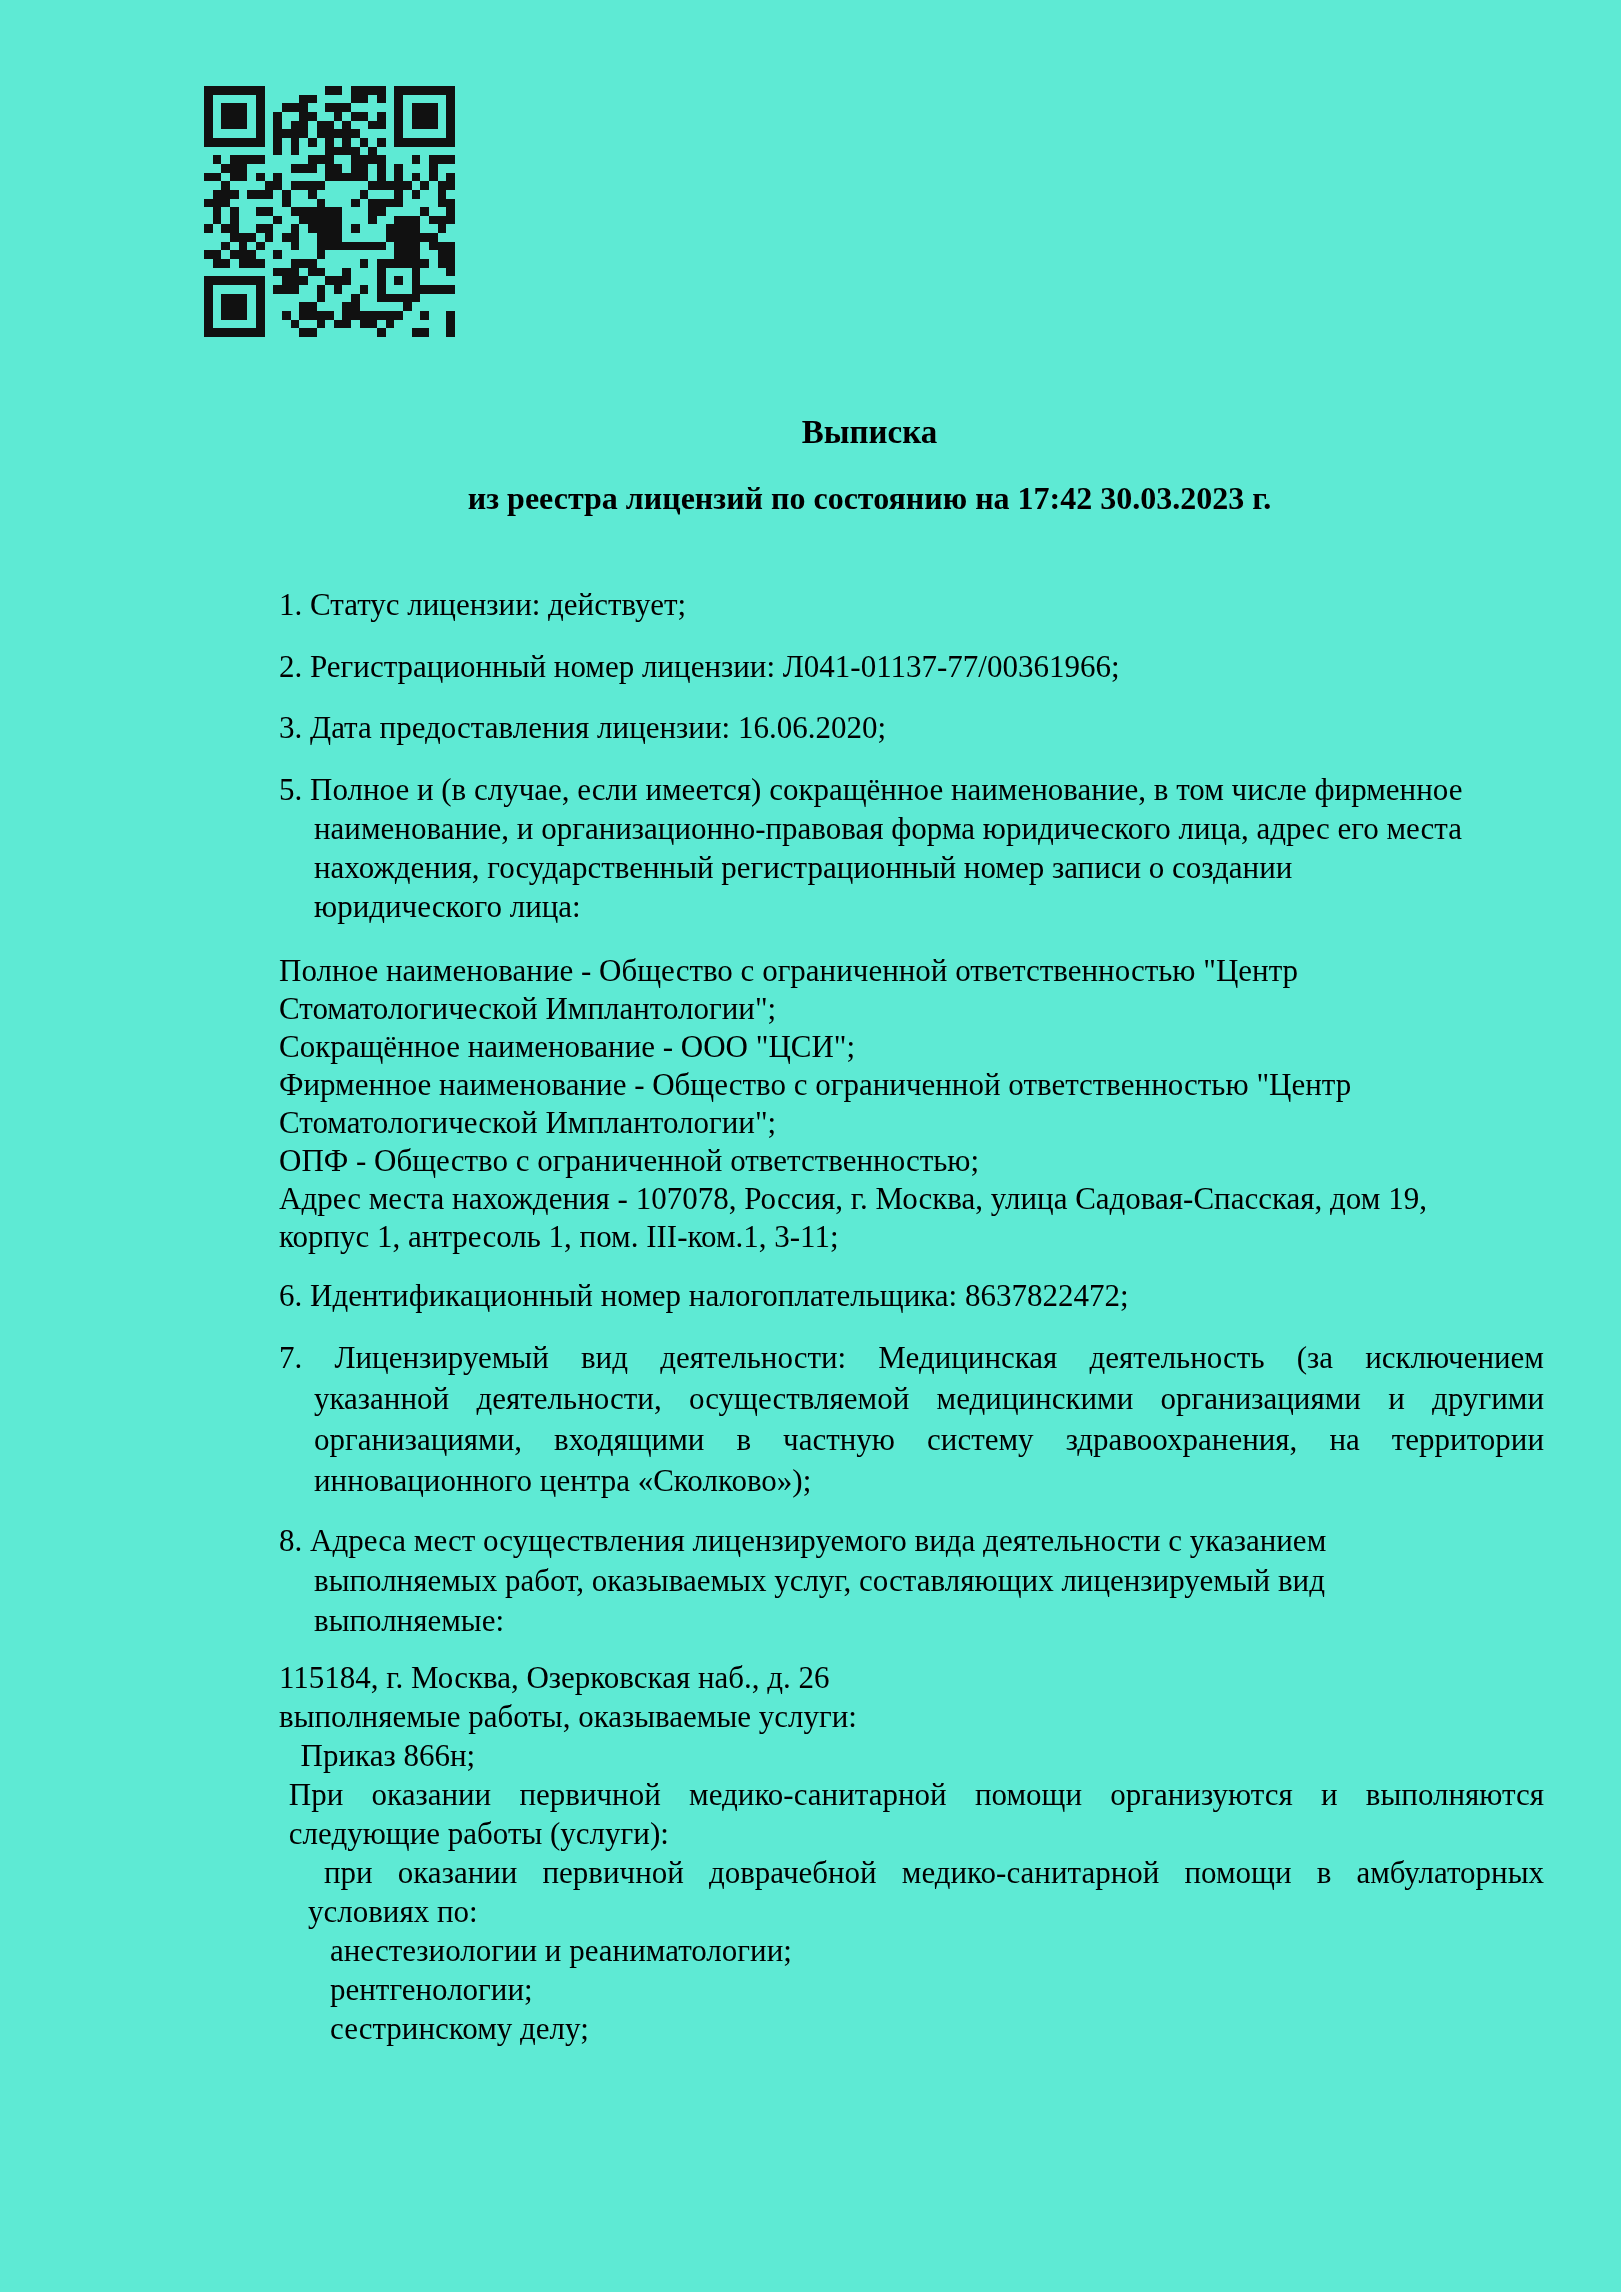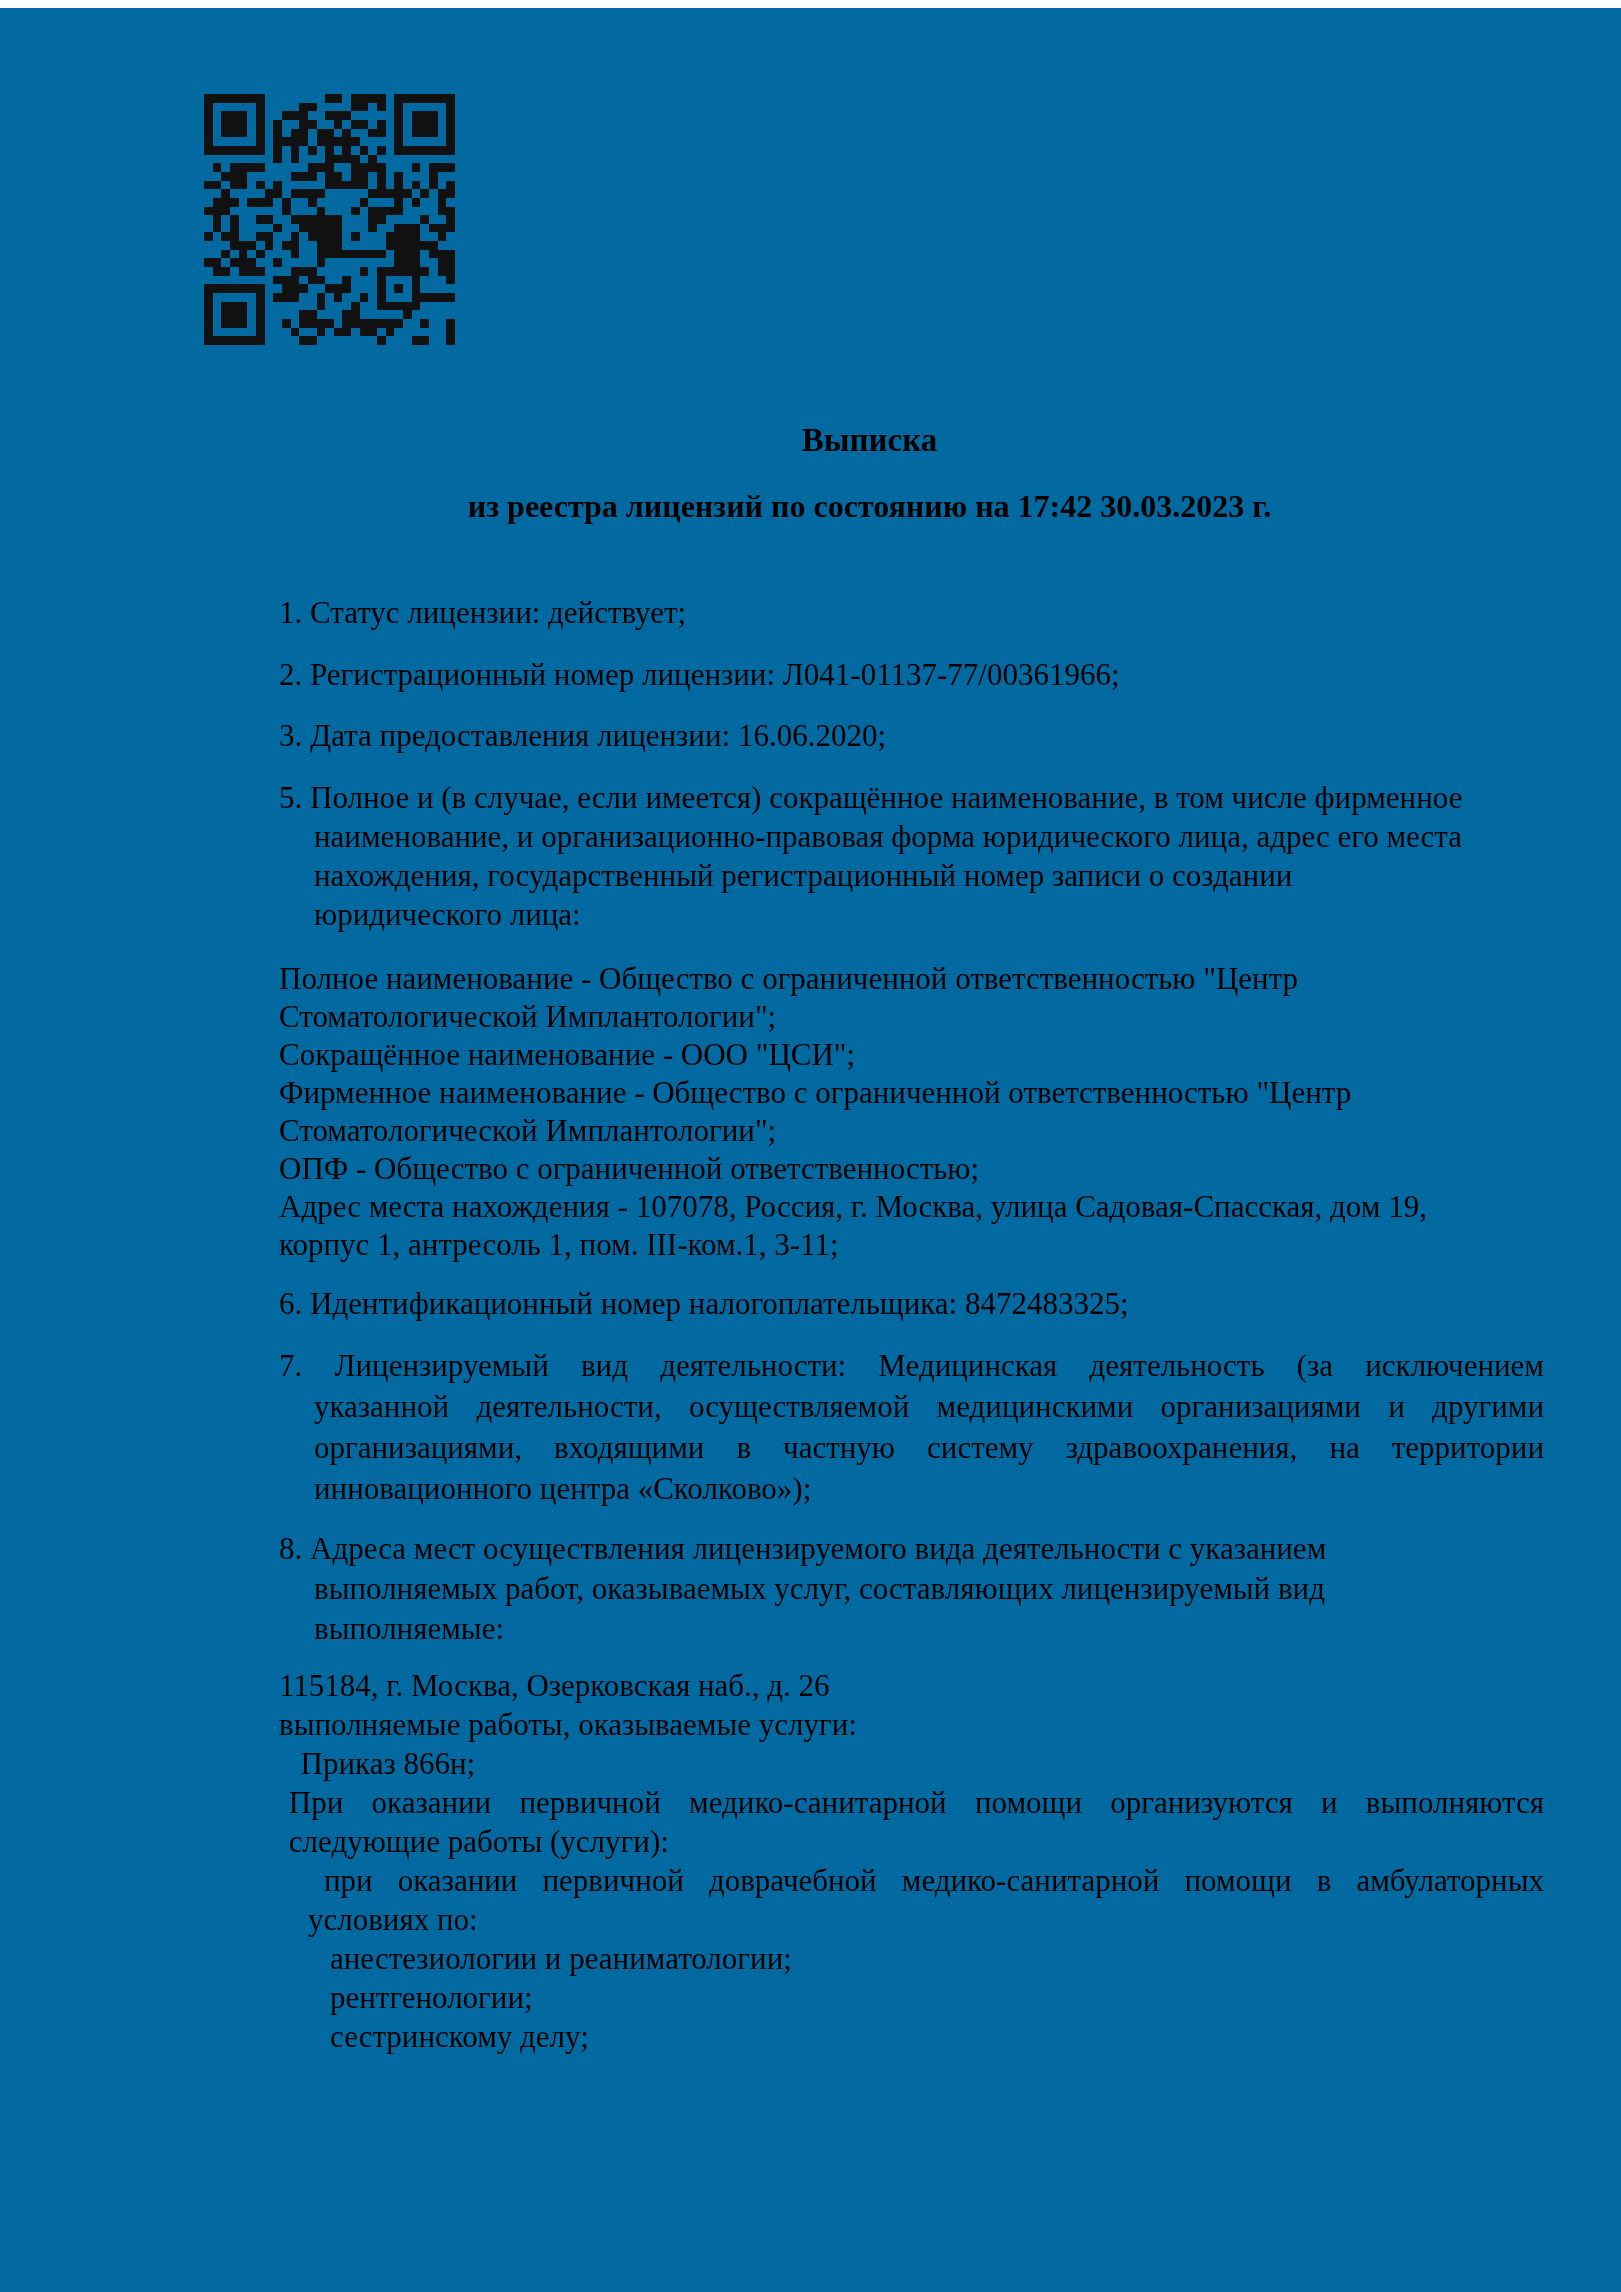--- a/index.html
+++ b/index.html
@@ -3,21 +3,21 @@
 <meta charset="utf-8">
 <style>
   html,body{margin:0;padding:0;}
   body{
     width:1621px;height:2293px;
     background:#ffffff;
     font-family:"Liberation Serif","DejaVu Serif",serif;
     color:#000;
     position:relative;
   }
-  .page{position:absolute;inset:0;background:#0369a1;overflow:hidden;margin-top:8px;}
+  .page{position:absolute;inset:0;background:#5eead4;overflow:hidden;}
 
   .qr{position:absolute;left:204px;top:86px;width:251px;height:251px;}
   .qr svg{display:block;width:100%;height:100%;}
 
   .title{
     position:absolute;left:279px;right:161px;top:413px;
     text-align:center;font-size:33px;line-height:39px;font-weight:700;
   }
   .subtitle{
     position:absolute;left:279px;right:161px;top:479px;
@@ -501,21 +501,21 @@
       <p class="line">Полное наименование - Общество с ограниченной ответственностью "Центр</p>
       <p class="line">Стоматологической Имплантологии";</p>
       <p class="line">Сокращённое наименование - ООО "ЦСИ";</p>
       <p class="line">Фирменное наименование - Общество с ограниченной ответственностью "Центр</p>
       <p class="line">Стоматологической Имплантологии";</p>
       <p class="line">ОПФ - Общество с ограниченной ответственностью;</p>
       <p class="line">Адрес места нахождения - 107078, Россия, г. Москва, улица Садовая-Спасская, дом 19,</p>
       <p class="line">корпус 1, антресоль 1, пом. III-ком.1, 3-11;</p>
     </div>
 
-    <p class="line" id="it6"><span class="num">6.</span> <span>Идентификационный номер налогоплательщика: 8472483325;</span></p>
+    <p class="line" id="it6"><span class="num">6.</span> <span>Идентификационный номер налогоплательщика: 8637822472;</span></p>
 
     <div id="it7">
       <p class="line stretch"><span class="num">7.</span> <span>Лицензируемый вид деятельности: Медицинская деятельность (за исключением</span></p>
       <p class="line cont stretch">указанной деятельности, осуществляемой медицинскими организациями и другими</p>
       <p class="line cont stretch">организациями, входящими в частную систему здравоохранения, на территории</p>
       <p class="line cont">инновационного центра «Сколково»);</p>
     </div>
 
     <div id="it8">
       <p class="line"><span class="num">8.</span> <span>Адреса мест осуществления лицензируемого вида деятельности с указанием</span></p>

